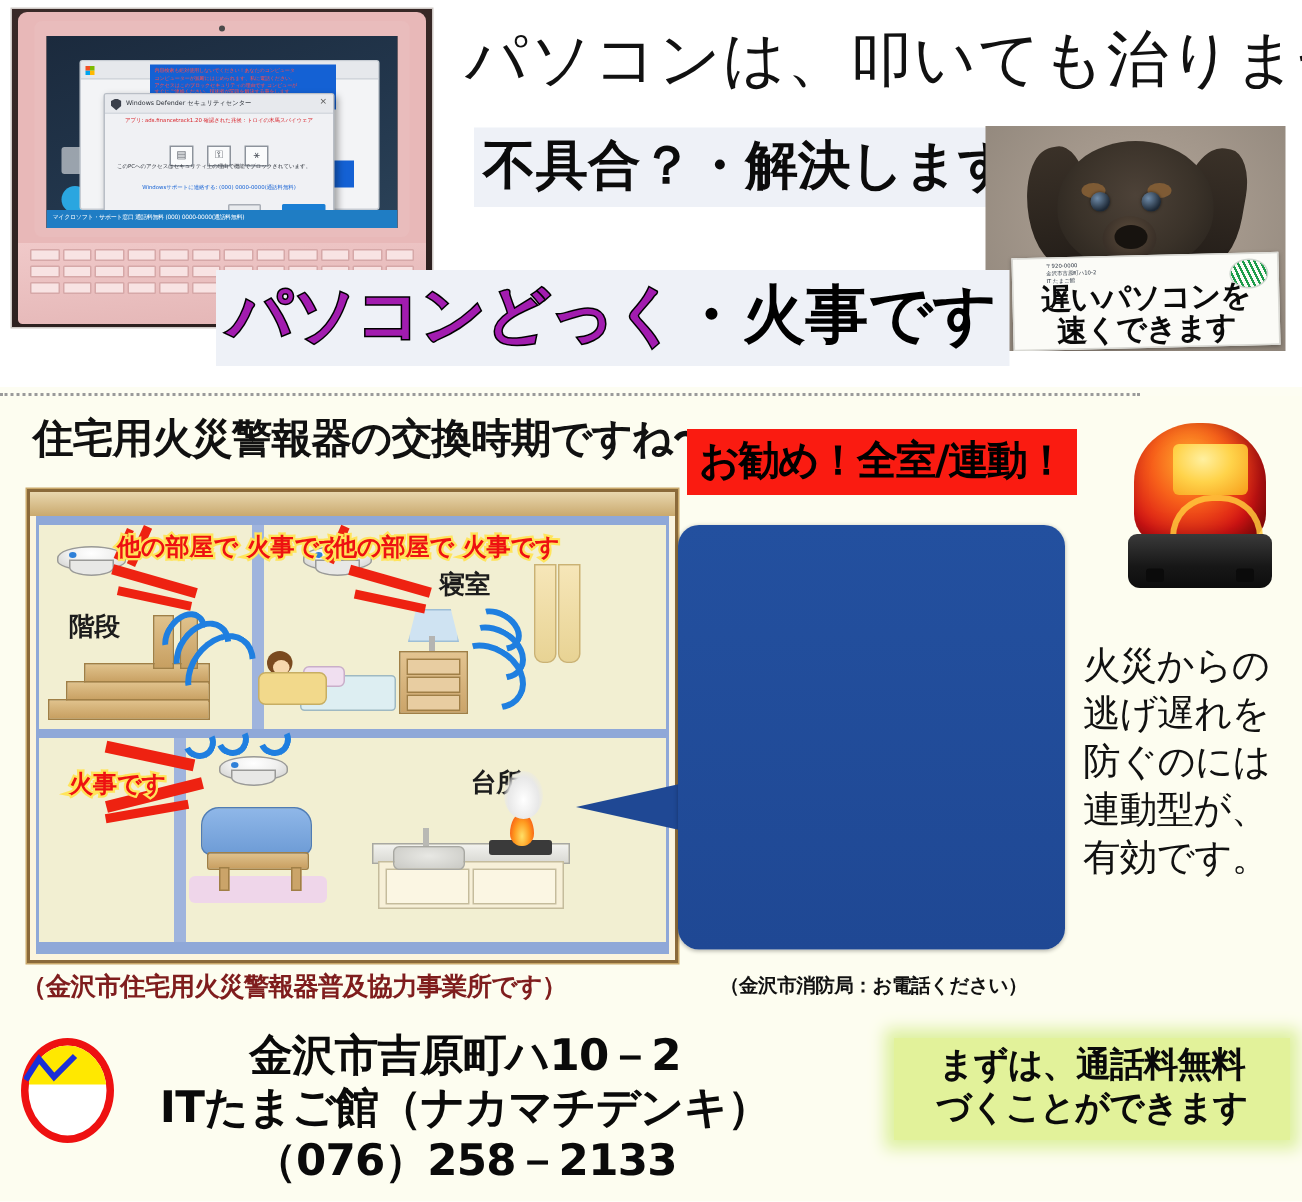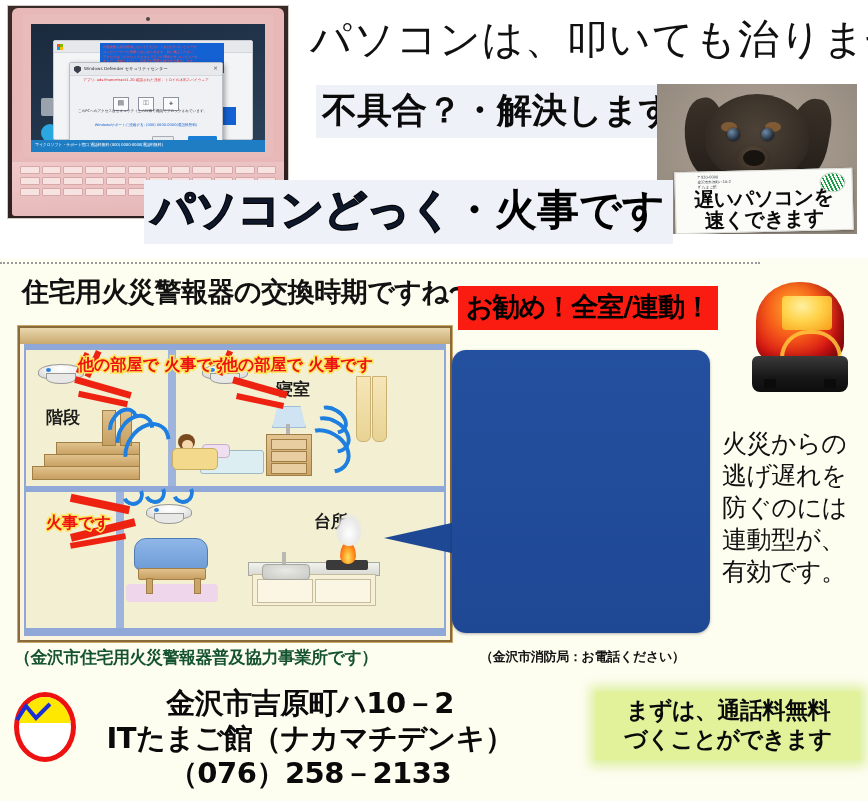--- a/index.html
+++ b/index.html
@@ -328,21 +328,21 @@
     position: absolute;
     left: 144px; top: 180px;
     background: #eef1f7;
     padding: 2px 8px 6px 8px;
     white-space: nowrap;
     font-size: 42px;
     font-weight: bold;
     letter-spacing: 0px;
   }
   .dock-red {
-    color: #0f172a;
+    color: #a21caf;
     -webkit-text-stroke: 2px #000;
     paint-order: stroke fill;
   }
   .dock-black { color: #000; }
 
   
   .divider {
     position: absolute;
     left: 0; top: 262px; width: 760px;
     border-top: 2px dotted #9a9a9a;
@@ -657,21 +657,21 @@
     color: #111;
     line-height: 1.28;
     white-space: pre-line;
     letter-spacing: -0.5px;
   }
 
   
   .caption-left {
     position: absolute;
     left: 14px; top: 382px;
-    font-size: 17px; font-weight: bold; color: #14532d;
+    font-size: 17px; font-weight: bold; color: #7f1d1d;
     white-space: nowrap; letter-spacing: -0.5px;
   }
   .caption-right {
     position: absolute;
     left: 480px; top: 384px;
     font-size: 13px; font-weight: bold; color: #111;
     white-space: nowrap; letter-spacing: -0.3px;
   }
 
   
@@ -908,21 +908,21 @@
             <div class="alarm-ring"></div>
             <div class="alarm-led"></div>
         </div>
         <div class="room-label" style="left:20px; top:56px;">階段</div>
 
         <div class="alarm" style="left:176px; top:14px;">
           <div class="alarm-body"></div>
             <div class="alarm-ring"></div>
             <div class="alarm-led"></div>
         </div>
-        <div class="room-label" style="left:250px; top:28px;">寝室</div>
+        <div class="room-label" style="left:267px; top:28px;">寝室</div>
 
         <div class="curtain" style="left:330px; top:26px;">
           <div class="curtain-p" style="left:0;"></div>
           <div class="curtain-p" style="left:16px;"></div>
         </div>
         <div class="lamp-shade" style="left:246px; top:56px;"></div>
         <div class="lamp-stem" style="left:260px; top:74px;"></div>
         <div class="nightstand" style="left:240px; top:84px;">
           <div class="nightstand-d" style="top:4px;"></div>
           <div class="nightstand-d" style="top:16px;"></div>

